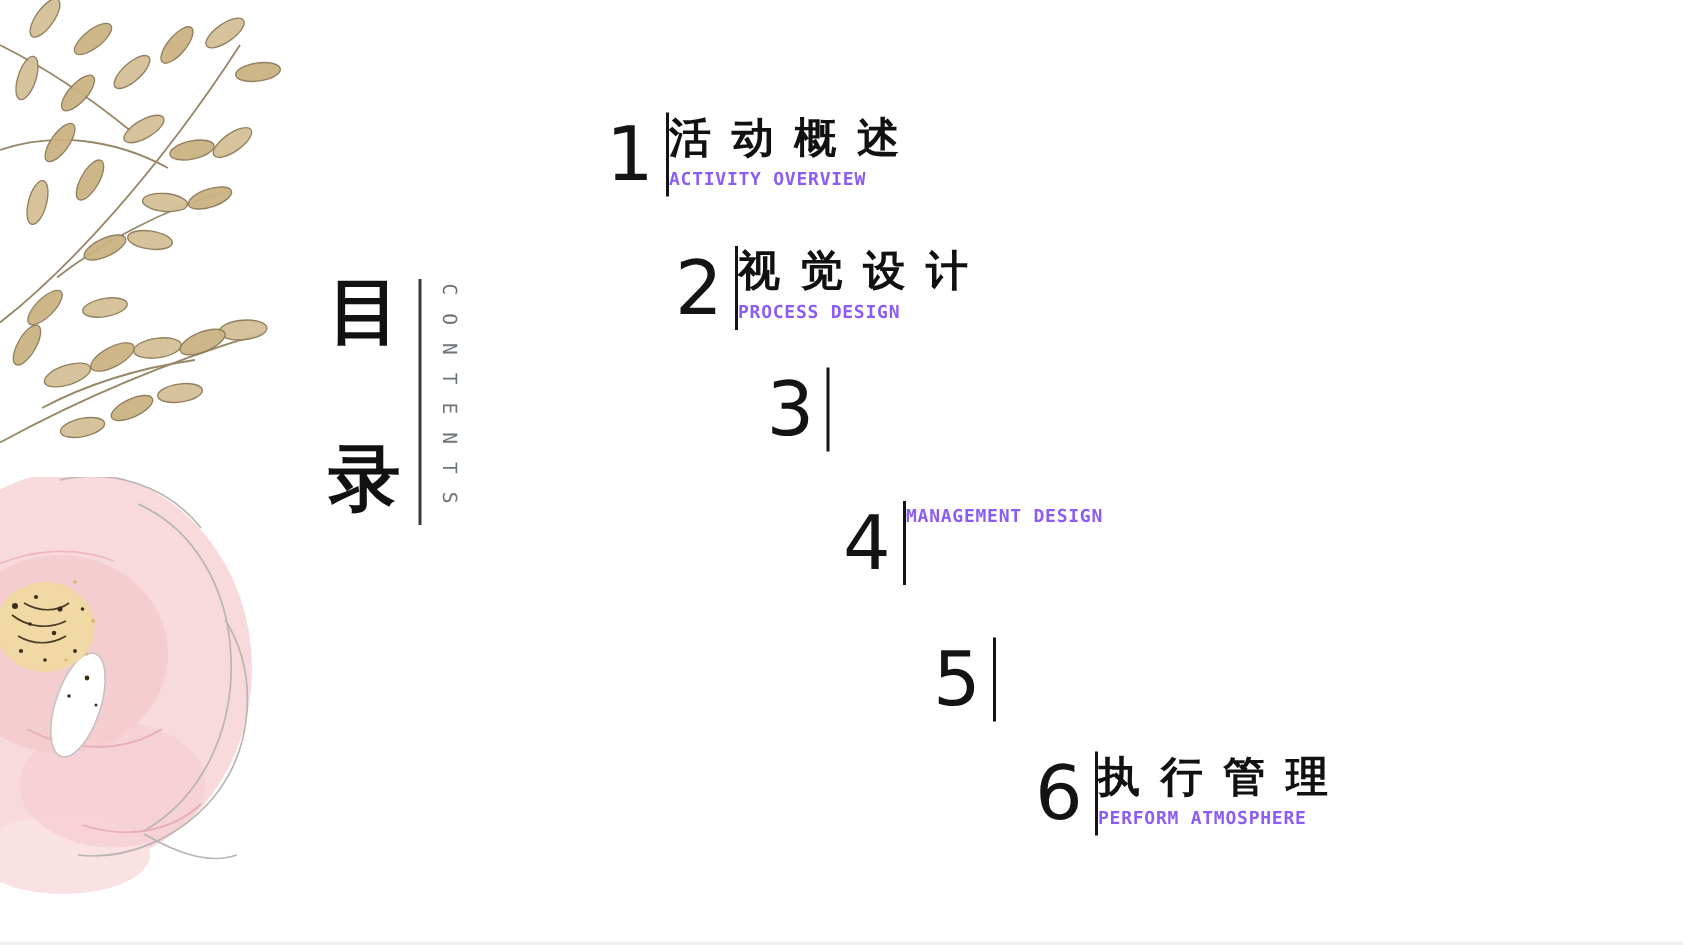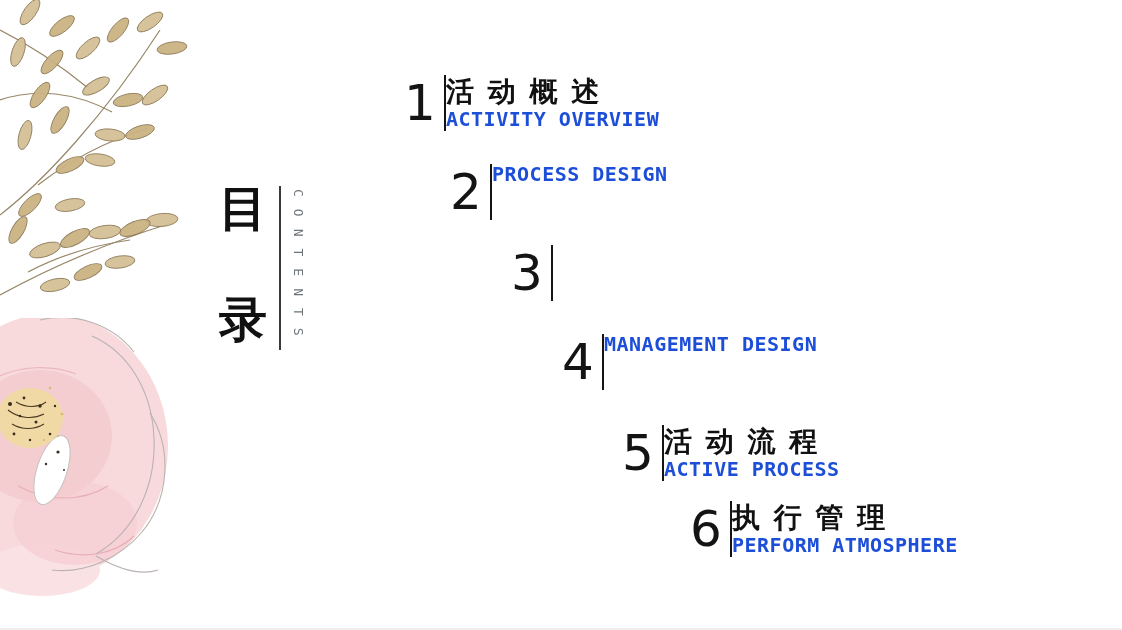--- a/index.html
+++ b/index.html
@@ -35,22 +35,22 @@
     font-size:50px; line-height:56px; color:#141414;
   }
   .toc-item .bar { width:2px; height:56px; background:#141414; margin-left:8px; }
   .toc-item .txt { display:flex; flex-direction:column; }
   .toc-item .cn {
     font-size:28px; line-height:34px; font-weight:700;
     letter-spacing:3px; color:#111111; white-space:nowrap;
   }
   .toc-item .en {
     margin-top:2px; font-family:"DejaVu Sans Mono",monospace;
-    font-size:20px; line-height:17px; font-weight:700;
-    letter-spacing:0.5px; color:#1d4ed8; white-space:nowrap;
+    font-size:12px; line-height:17px; font-weight:700;
+    letter-spacing:0.5px; color:#8b5cf6; white-space:nowrap;
   }
   .p1 { left:404px; top:75px; }
   .p2 { left:450px; top:164px; }
   .p3 { left:511px; top:245px; }
   .p4 { left:562px; top:334px; }
   .p5 { left:622px; top:425px; }
   .p6 { left:690px; top:501px; }
 </style>
 </head>
 <body>
@@ -159,44 +159,41 @@
     <div class="txt">
       <div class="cn">活 动 概 述</div>
       <div class="en">ACTIVITY OVERVIEW</div>
     </div>
   </div>
 
   <div class="toc-item p2">
     <div class="num">2</div>
     <div class="bar"></div>
     <div class="txt">
+      <div class="cn">视 觉 设 计</div>
       <div class="en">PROCESS DESIGN</div>
     </div>
   </div>
 
   <div class="toc-item p3">
     <div class="num">3</div>
     <div class="bar"></div>
   </div>
 
   <div class="toc-item p4">
     <div class="num">4</div>
     <div class="bar"></div>
     <div class="txt">
       <div class="en">MANAGEMENT DESIGN</div>
     </div>
   </div>
 
   <div class="toc-item p5">
     <div class="num">5</div>
     <div class="bar"></div>
-    <div class="txt">
-      <div class="cn">活 动 流 程</div>
-      <div class="en">ACTIVE PROCESS</div>
-    </div>
   </div>
 
   <div class="toc-item p6">
     <div class="num">6</div>
     <div class="bar"></div>
     <div class="txt">
       <div class="cn">执 行 管 理</div>
       <div class="en">PERFORM ATMOSPHERE</div>
     </div>
   </div>

